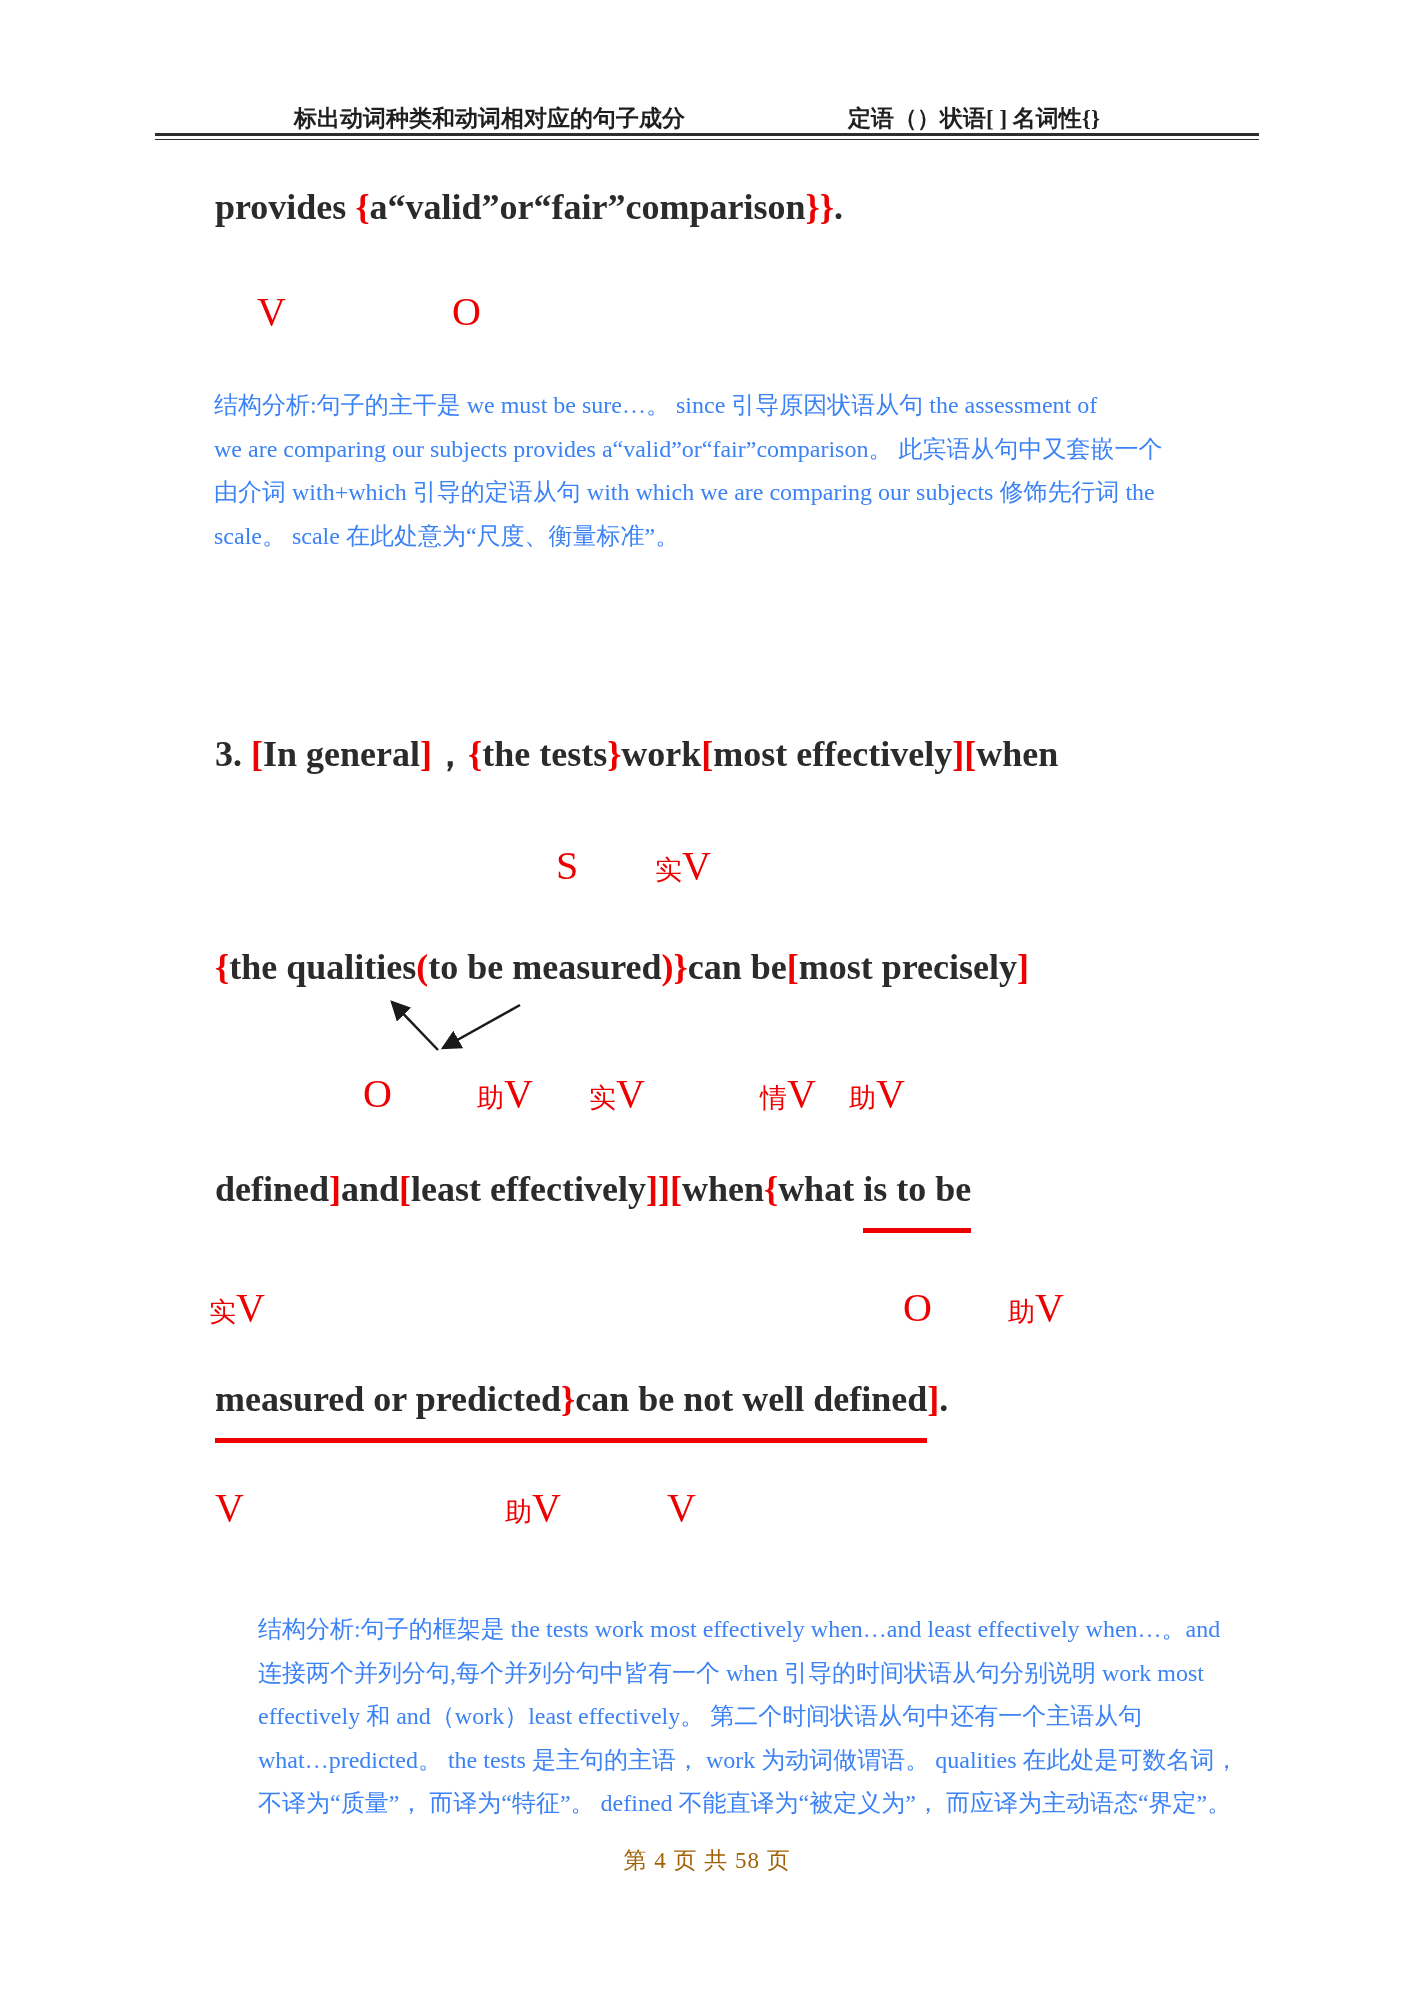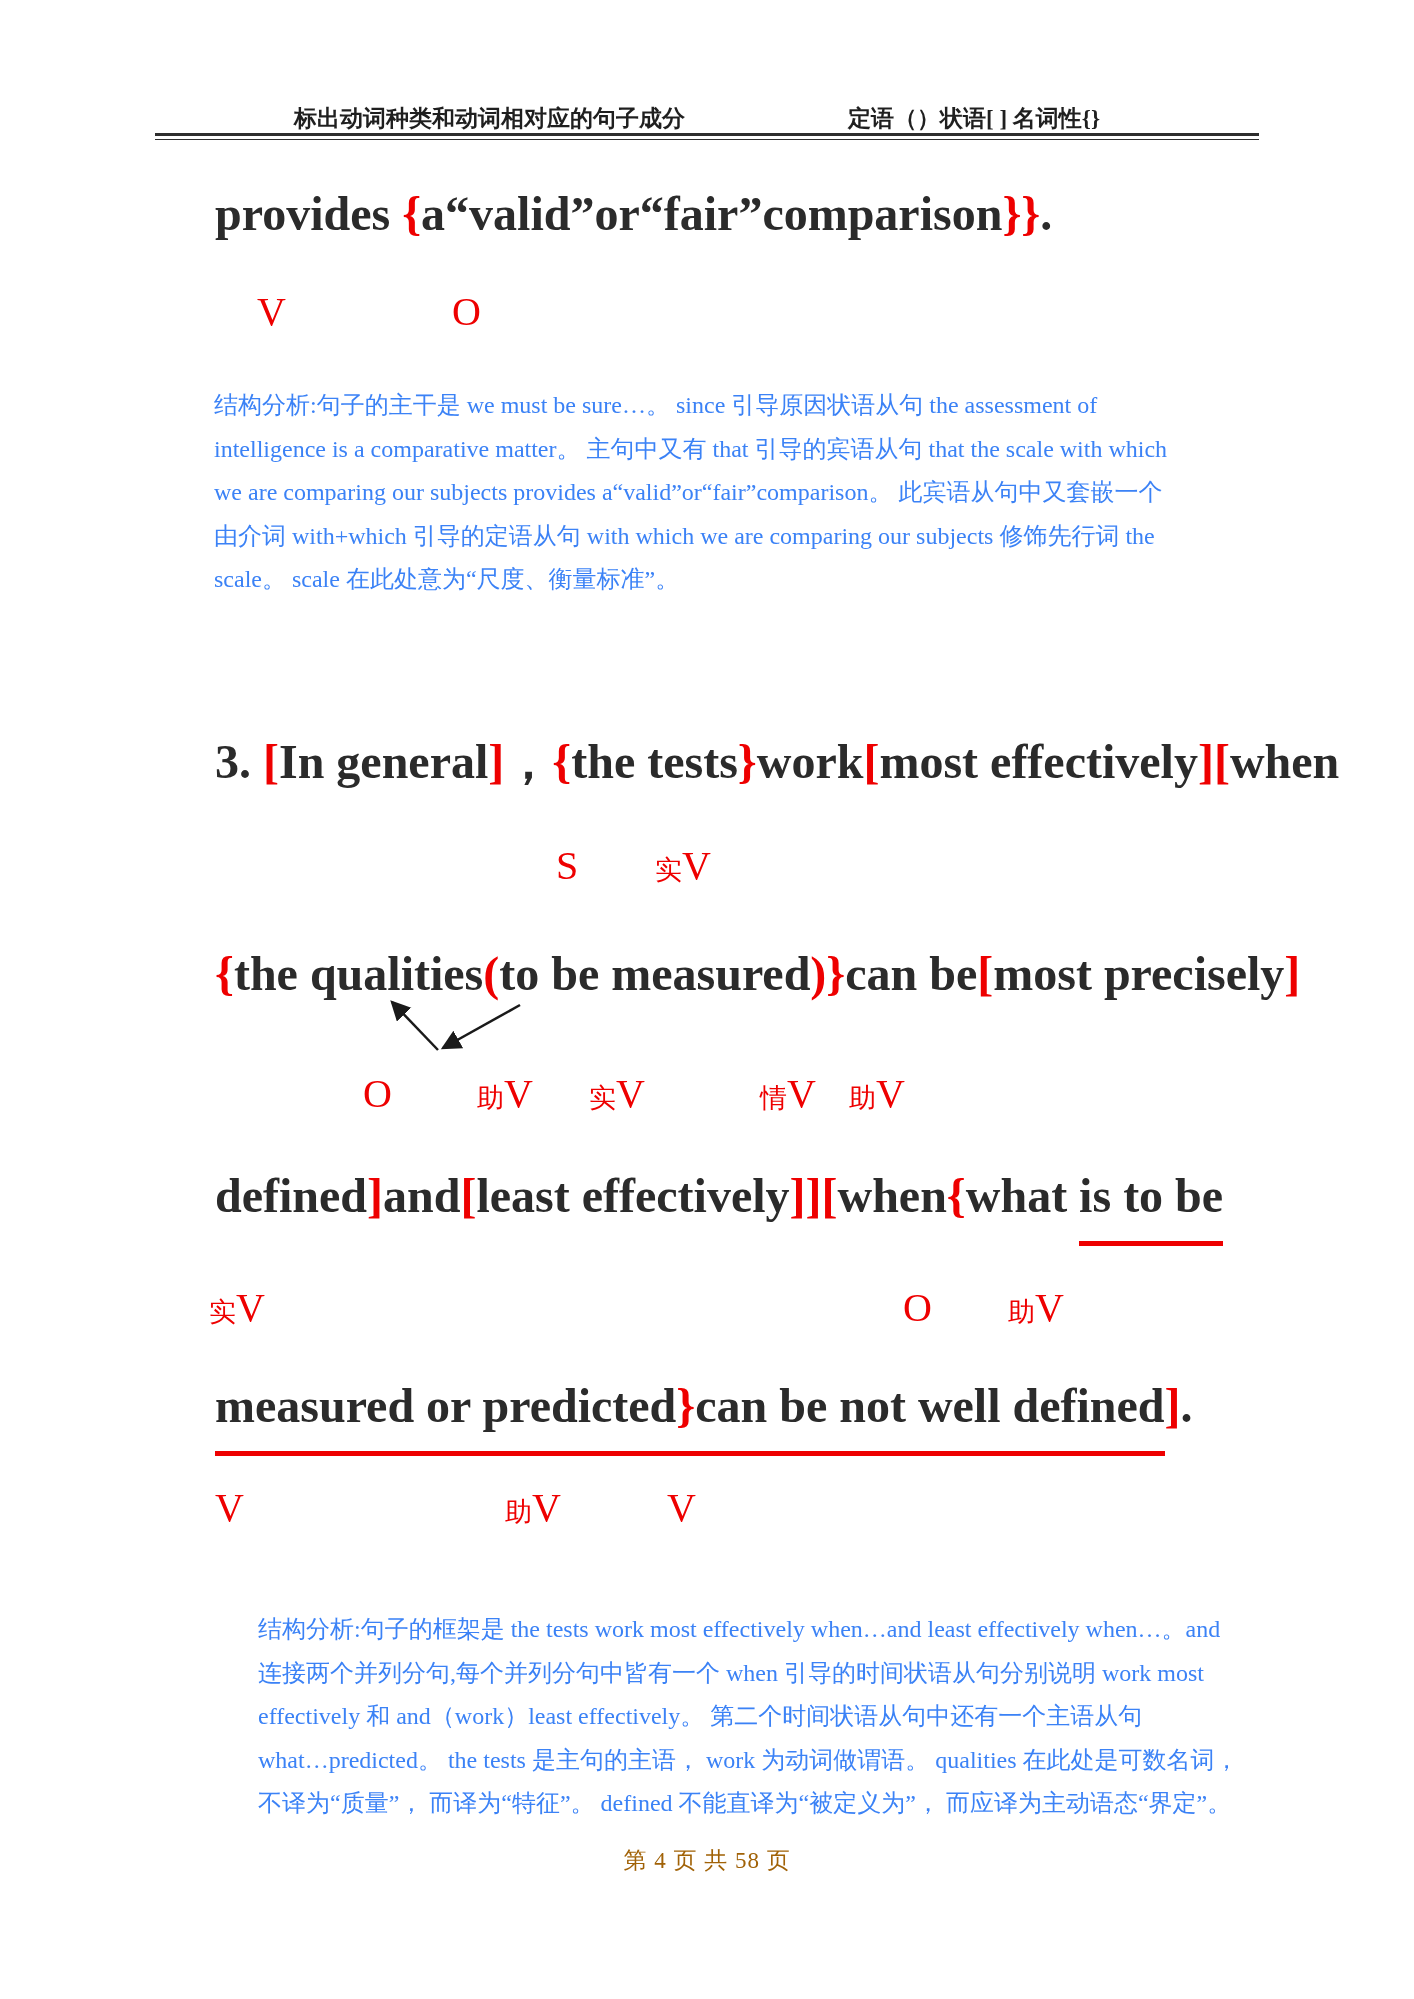--- a/index.html
+++ b/index.html
@@ -6,21 +6,21 @@
   #page {
     position:relative; width:1414px; height:1999px; background:#ffffff;
     font-family:"Liberation Serif","DejaVu Serif",serif; overflow:hidden;
   }
   .abs { position:absolute; }
   
   .hdr { font-size:23px; font-weight:bold; color:#1f1f1f; white-space:nowrap; }
   .rule { height:3px; border-top:3px solid #2e2e2e; border-bottom:1px solid #2e2e2e; }
   
   .bigline {
-    font-size:48px; font-weight:bold; color:#2b2b2b; white-space:nowrap;
+    font-size:36px; font-weight:bold; color:#2b2b2b; white-space:nowrap;
     letter-spacing:0px;
   }
   .bigline .red { color:var(--red,#ee0000); }
   .bigline .ul { border-bottom:5px solid var(--red,#ee0000); padding-bottom:19px; }
   
   .lbl { position:absolute; color:var(--red,#ee0000); white-space:nowrap; }
   .lbl .zh { font-size:27px; }
   .lbl .lt { font-size:40px; }
   
   .para { color:#3b82f6; font-size:24px; }
@@ -38,21 +38,20 @@
   <div class="abs hdr" style="left:848px; top:103px;">定语（）状语[ ] 名词性{}</div>
   <div class="abs rule" style="left:155px; top:133px; width:1104px;"></div>
 
   <div class="abs bigline" style="left:215px; top:186px;"><span>provides </span><span class="red">{</span><span>a“valid”or“fair”comparison</span><span class="red">}}</span><span>.</span></div>
 
   <span class="lbl" style="left:257px; top:288px;"><span class="lt">V</span></span>
   <span class="lbl" style="left:452px; top:288px;"><span class="lt">O</span></span>
 
   <div class="abs para" style="left:214px; top:384px; width:1000px;">
     <div class="pline">结构分析:句子的主干是 we must be sure…。 since 引导原因状语从句 the assessment of</div>
-    <div class="pline">intelligence is a comparative matter。 主句中又有 that 引导的宾语从句 that the scale with which</div>
     <div class="pline">we are comparing our subjects provides a“valid”or“fair”comparison。 此宾语从句中又套嵌一个</div>
     <div class="pline">由介词 with+which 引导的定语从句 with which we are comparing our subjects 修饰先行词 the</div>
     <div class="pline">scale。 scale 在此处意为“尺度、衡量标准”。</div>
   </div>
 
   <div class="abs bigline" style="left:215px; top:730px;"><span>3. </span><span class="red">[</span><span>In general</span><span class="red">]</span><span>，</span><span class="red">{</span><span>the tests</span><span class="red">}</span><span>work</span><span class="red">[</span><span>most effectively</span><span class="red">][</span><span>when</span></div>
 
   <span class="lbl" style="left:556px; top:842px;"><span class="lt">S</span></span>
   <span class="lbl" style="left:655px; top:842px;"><span class="zh">实</span><span class="lt">V</span></span>
 

